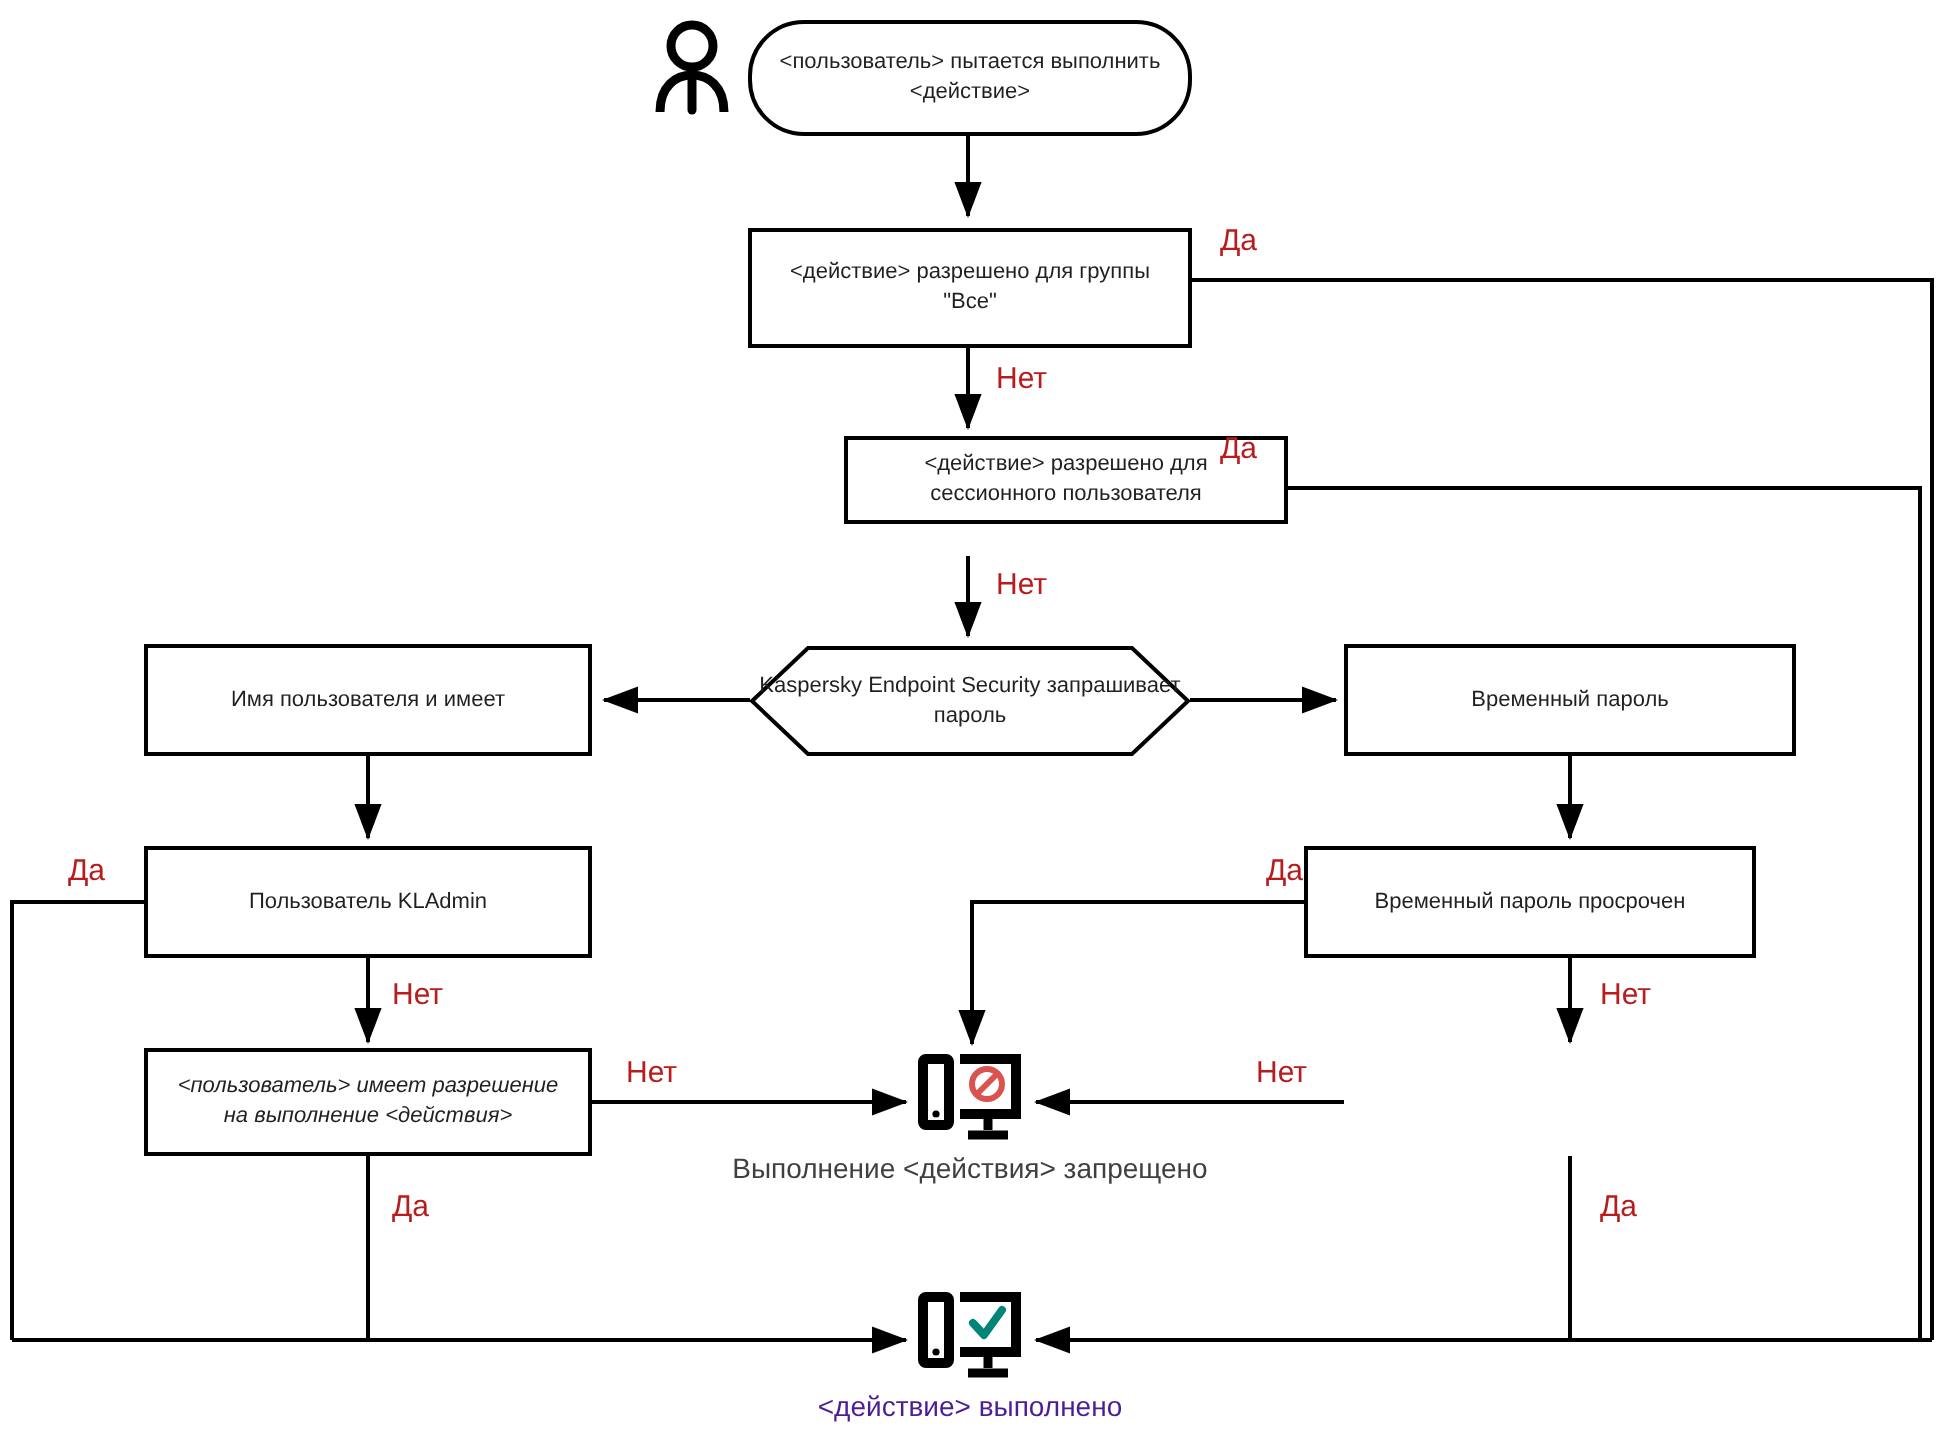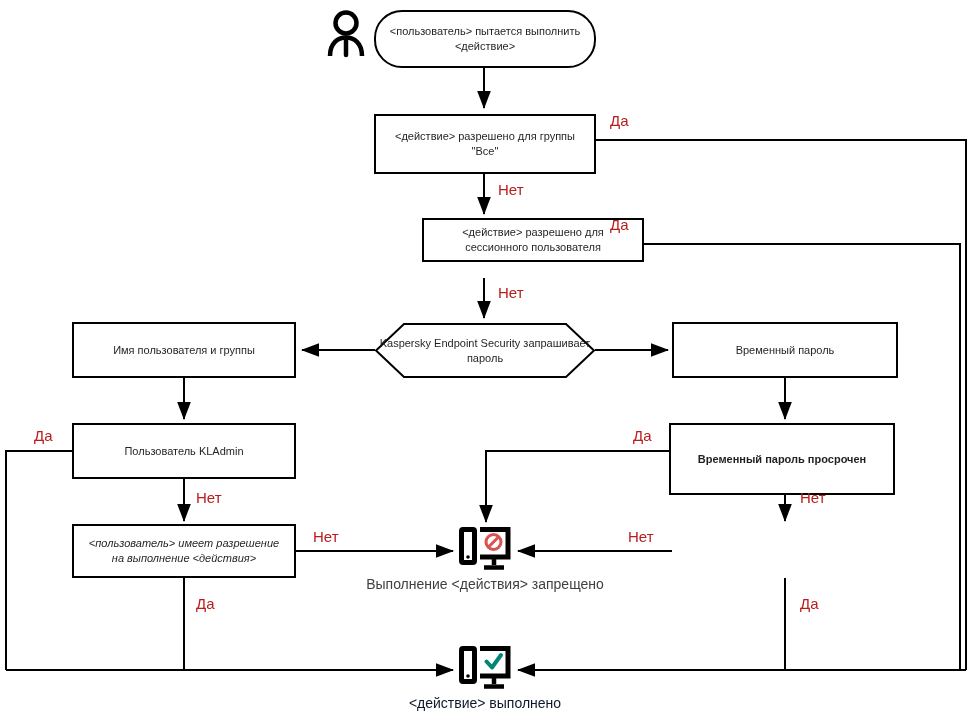--- a/index.html
+++ b/index.html
@@ -64,21 +64,21 @@
     white-space: nowrap;
   }
   .endcap-label {
     position: absolute;
     text-align: center;
     font-size: 14px;
     line-height: 1.3;
     white-space: nowrap;
   }
   .endcap-label.denied { color: #404040; }
-  .endcap-label.allowed { color: #0f172a; }
+  .endcap-label.allowed { color: #4c1d95; }
   .icon-box {
     position: absolute;
   }
   .actor-icon {
     position: absolute;
   }
 </style>
 </head>
 <body>
 
@@ -154,32 +154,32 @@
   </div>
 
   <div class="hexnode" style="left:374px; top:322px; width:222px; height:57px;">
     <svg viewBox="0 0 222 57" width="222" height="57" style="position:absolute;left:0;top:0;">
       <polygon points="30,2 192,2 220,28.5 192,55 30,55 2,28.5" fill="#ffffff" stroke="#000000" stroke-width="2"></polygon>
     </svg>
     <span class="hexlabel">Kaspersky Endpoint Security запрашивает пароль</span>
   </div>
 
   <div class="node" style="left:72px; top:322px; width:224px; height:56px;">
-    <span>Имя пользователя и группы</span>
+    <span>Имя пользователя и имеет</span>
   </div>
 
   <div class="node" style="left:672px; top:322px; width:226px; height:56px;">
     <span>Временный пароль</span>
   </div>
 
   <div class="node" style="left:72px; top:423px; width:224px; height:56px;">
     <span>Пользователь KLAdmin</span>
   </div>
 
-  <div class="node" style="left:669px; top:423px; width:226px; height:72px;font-weight:bold;">
+  <div class="node" style="left:652px; top:423px; width:226px; height:56px;">
     <span>Временный пароль просрочен</span>
   </div>
 
   <div class="node" style="left:72px; top:524px; width:224px; height:54px;font-style:italic;">
     <span>&lt;пользователь&gt; имеет разрешение на выполнение &lt;действия&gt;</span>
   </div>
 
 
   <div class="icon-box" style="left:459px; top:527px; width:52px; height:46px;">
     <svg viewBox="0 0 52 46" width="52" height="46">

